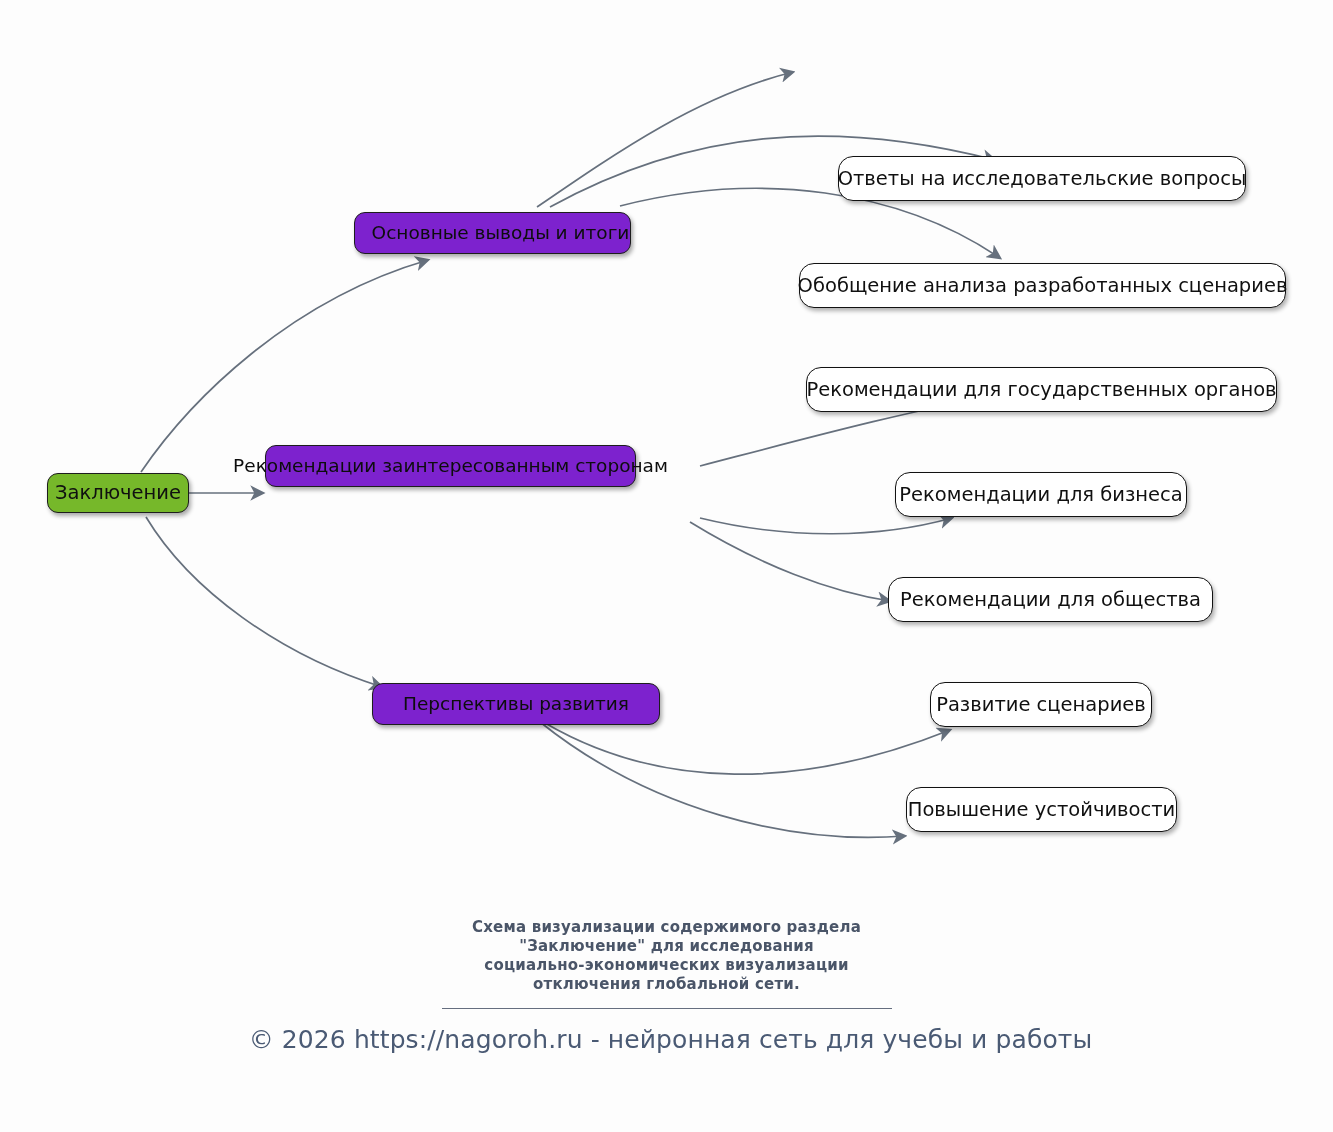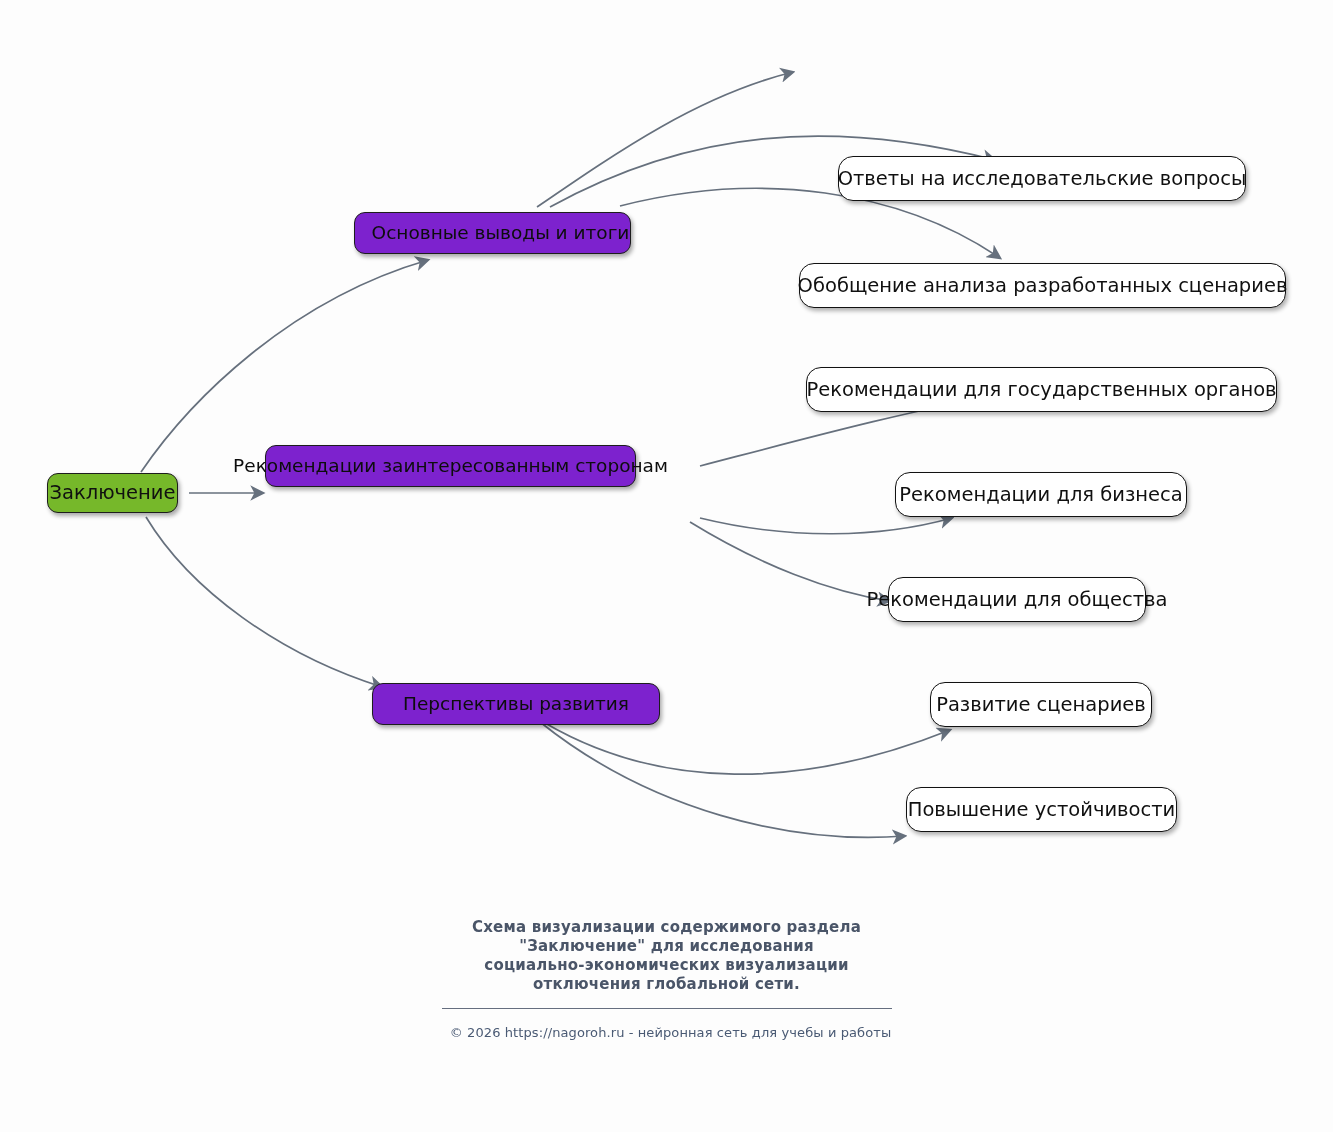--- a/index.html
+++ b/index.html
@@ -101,21 +101,21 @@
   #footer-divider {
     width: 450px;
     margin: 14px auto 0 auto;
     border: 0;
     border-top: 1.5px solid #4a5568;
     opacity: 0.85;
   }
   #footer-credit {
     margin-top: 16px;
     font-family: "DejaVu Sans", "Liberation Sans", sans-serif;
-    font-size: 13px;
+    font-size: 25px;
     color: #4a5a74;
     letter-spacing: 0.1px;
     padding-left: 8px;
   }
 </style>
 </head>
 <body>
 
 <div id="mindmap-canvas">
 
@@ -137,21 +137,21 @@
     <path class="edge-path" marker-end="url(#arrow)" d="M 620,206 C 760,170 900,190 1000,258"></path>
 
     <path class="edge-path" marker-end="url(#arrow)" d="M 700,466 C 800,440 910,410 1005,394"></path>
     <path class="edge-path" marker-end="url(#arrow)" d="M 700,518 C 790,540 880,538 952,518"></path>
     <path class="edge-path" marker-end="url(#arrow)" d="M 690,522 C 760,565 830,592 890,601"></path>
 
     <path class="edge-path" marker-end="url(#arrow)" d="M 545,723 C 660,790 800,790 950,730"></path>
     <path class="edge-path" marker-end="url(#arrow)" d="M 540,722 C 650,810 790,845 905,836"></path>
   </svg>
 
-  <div class="node root" style="left:47px; top:473px; width:131px; height:40px;">
+  <div class="node root" style="left:47px; top:473px; width:142px; height:40px;">
     <span class="node-label">Заключение</span>
   </div>
 
   <div class="node branch" style="left:354px; top:212px; width:277px; height:42px;padding-left:16px;">
     <span class="node-label">Основные выводы и итоги</span>
   </div>
 
   <div class="node branch" style="left:265px; top:445px; width:371px; height:42px;">
     <span class="node-label">Рекомендации заинтересованным сторонам</span>
   </div>
@@ -170,21 +170,21 @@
   </div>
 
   <div class="node leaf" style="left:806px; top:367px; width:471px; height:45px;align-items:center;">
     <span class="node-label">Рекомендации для государственных органов</span>
   </div>
 
   <div class="node leaf" style="left:895px; top:472px; width:292px; height:45px;">
     <span class="node-label">Рекомендации для бизнеса</span>
   </div>
 
-  <div class="node leaf" style="left:888px; top:577px; width:258px; height:45px;">
+  <div class="node leaf" style="left:888px; top:577px; width:325px; height:45px;">
     <span class="node-label">Рекомендации для общества</span>
   </div>
 
   <div class="node leaf" style="left:930px; top:682px; width:222px; height:45px;">
     <span class="node-label">Развитие сценариев</span>
   </div>
 
   <div class="node leaf" style="left:906px; top:787px; width:271px; height:45px;">
     <span class="node-label">Повышение устойчивости</span>
   </div>

